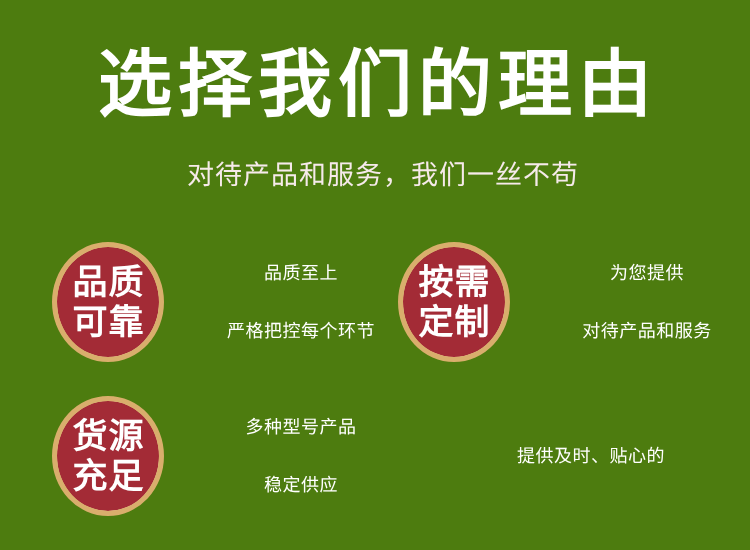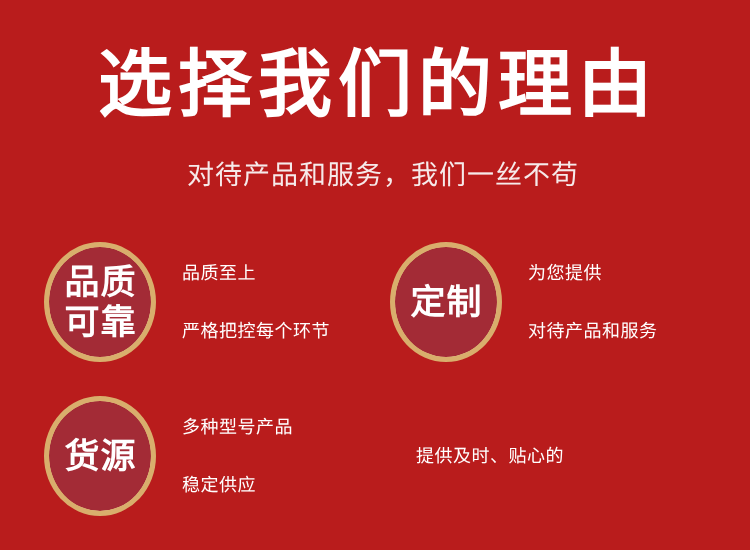--- a/index.html
+++ b/index.html
@@ -12,21 +12,21 @@
     width: 750px;
     height: 550px;
     overflow: hidden;
     font-family: "Liberation Sans", "DejaVu Sans", sans-serif;
   }
 
   #poster {
     position: relative;
     width: 750px;
     height: 550px;
-    background: #b91c1c;
+    background: #4d7c0f;
     box-sizing: border-box;
     overflow: hidden;
   }
 
   
   .header {
     position: absolute;
     left: 0;
     top: 0;
     width: 750px;
@@ -64,24 +64,25 @@
     font-weight: normal;
     line-height: 38px;
     letter-spacing: 1px;
     white-space: nowrap;
     font-family: "Liberation Sans", "DejaVu Sans", sans-serif;
   }
 
   
   .features {
     position: absolute;
-    left: 0;
+    left: 8px;
     top: 228px;
     width: 689px;
     height: 300px;
+    text-align: center;
   }
 
   .feature {
     position: absolute;
     width: 360px;
     height: 140px;
     display: flex;
     flex-direction: row;
     align-items: center;
   }
@@ -162,31 +163,33 @@
         <span class="badge-line">可靠</span>
       </div>
       <div class="desc">
         <span class="desc-line">品质至上</span>
         <span class="desc-line">严格把控每个环节</span>
       </div>
     </div>
 
     <div class="feature col-1 row-0">
       <div class="badge">
+        <span class="badge-line">按需</span>
         <span class="badge-line">定制</span>
       </div>
       <div class="desc">
         <span class="desc-line">为您提供</span>
         <span class="desc-line">对待产品和服务</span>
       </div>
     </div>
 
     <div class="feature col-0 row-1">
       <div class="badge">
         <span class="badge-line">货源</span>
+        <span class="badge-line">充足</span>
       </div>
       <div class="desc">
         <span class="desc-line">多种型号产品</span>
         <span class="desc-line">稳定供应</span>
       </div>
     </div>
 
     <div class="feature col-1 row-1">
       <div class="desc">
         <span class="desc-line">提供及时、贴心的</span>

